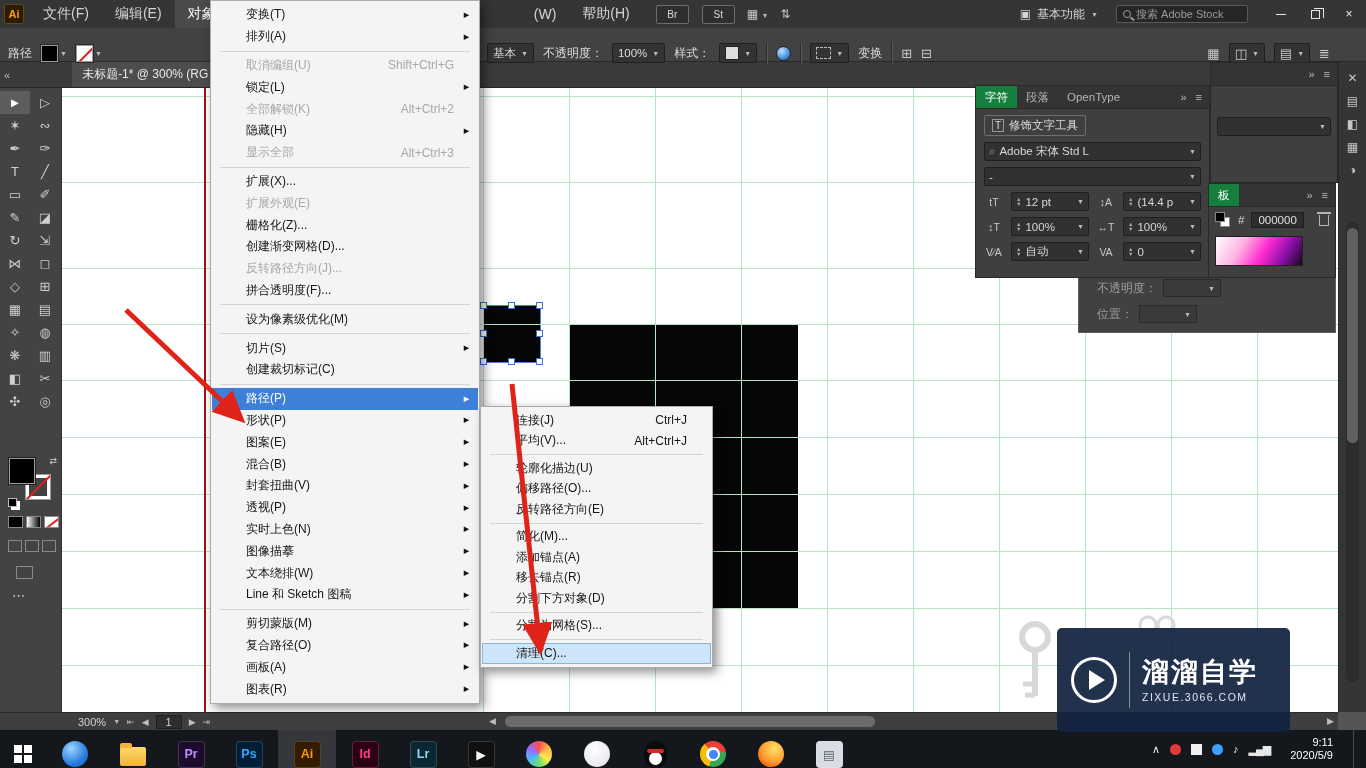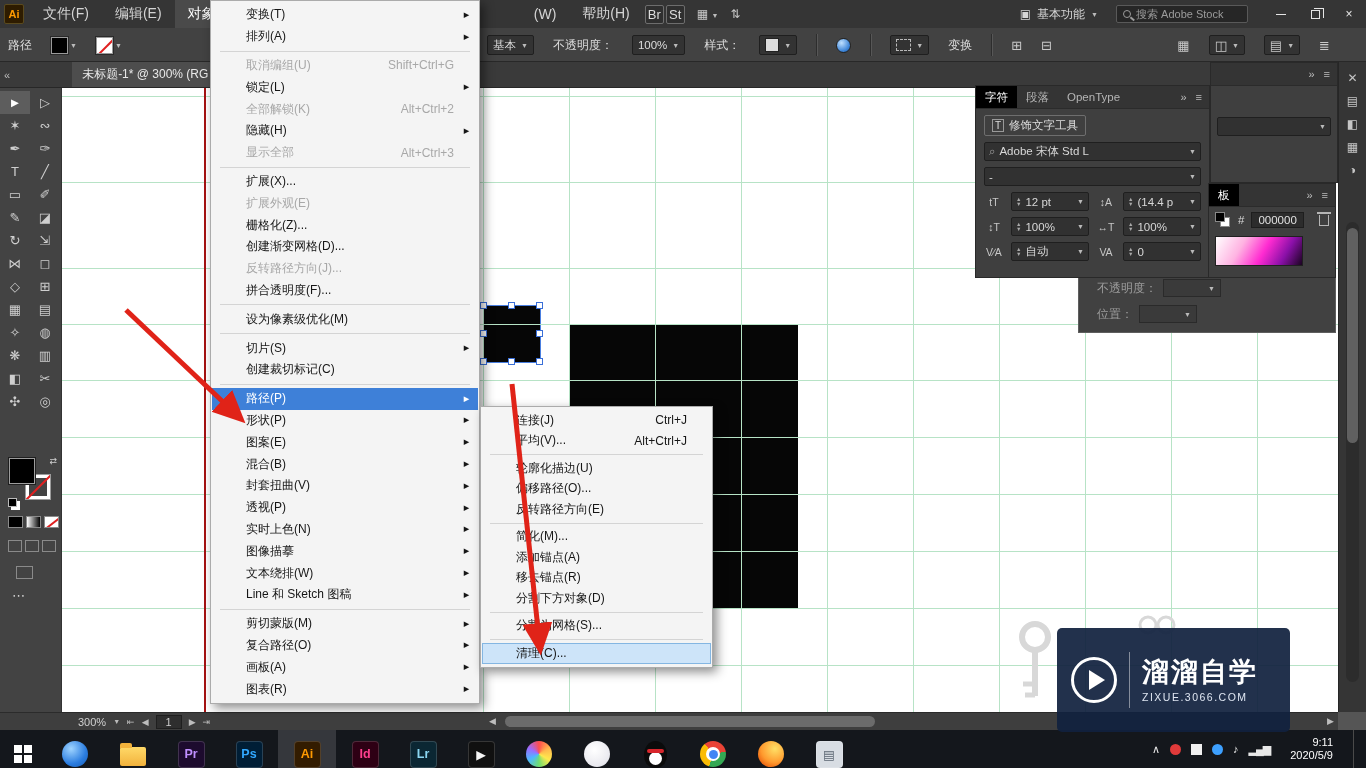--- a/index.html
+++ b/index.html
@@ -5,35 +5,35 @@
 *{box-sizing:border-box;margin:0;padding:0}
 html,body{width:1366px;height:768px;overflow:hidden}
 body{font-family:"Liberation Sans","DejaVu Sans",sans-serif;font-size:12px;background:#666}
 #root{position:relative;width:1366px;height:768px;overflow:hidden;background:#555}
 
 
 #titlebar{position:absolute;left:0;top:0;width:1366px;height:28px;background:#353535;color:#d4d4d4;display:flex;align-items:center;z-index:5}
 .appbadge{width:20px;height:20px;margin:0 6px 0 4px;background:#2e1c00;color:#ff9a00;font-weight:bold;font-size:11px;display:flex;align-items:center;justify-content:center;border:1px solid #5a4a1e;border-radius:2px}
 .tmenu{padding:0 13px;height:100%;display:flex;align-items:center;font-size:14px}
 .tmenu.open{background:#4a4a4a;color:#fff}
-.minibadge{width:19px;height:19px;border:1px solid #6d6d6d;background:#2f2f2f;color:#ddd;font-size:13px;display:flex;align-items:center;justify-content:center;margin-left:2px;border-radius:2px}
+.minibadge{width:33px;height:19px;border:1px solid #6d6d6d;background:#2f2f2f;color:#ddd;font-size:10px;display:flex;align-items:center;justify-content:center;margin-left:13px;border-radius:2px}
 .tb-ic{color:#c9c9c9;margin-left:12px;font-size:12px}
 #workspace-switcher{margin-left:auto;display:flex;align-items:center;gap:6px;color:#d6d6d6}
 #search-box{width:132px;height:18px;margin-left:18px;background:#262626;border:1px solid #595959;border-radius:2px;display:flex;align-items:center;gap:5px;padding:0 6px;color:#9b9b9b;font-size:11px}
 .lens{width:8px;height:8px;border:1.5px solid #9b9b9b;border-radius:50%;position:relative;flex:none}
 .lens:after{content:"";position:absolute;left:6px;top:7px;width:5px;height:1.5px;background:#9b9b9b;transform:rotate(40deg)}
 #win-controls{display:flex;height:100%;margin-left:16px}
 .winbtn{width:34px;height:100%;display:flex;align-items:center;justify-content:center;color:#e6e6e6}
 .min-ic{width:10px;height:1px;background:#e6e6e6}
 .rest-ic{width:9px;height:9px;border:1px solid #e6e6e6;position:relative}
 .rest-ic:before{content:"";position:absolute;left:2px;top:-3px;width:9px;height:9px;border:1px solid #e6e6e6;border-left:none;border-bottom:none}
 
 
 #controlbar{position:absolute;left:0;top:28px;width:1366px;height:34px;background:#424242;border-bottom:1px solid #282828;color:#dcdcdc;z-index:5}
-.cb-group{position:absolute;top:0;height:34px;display:flex;align-items:center;gap:19px}
+.cb-group{position:absolute;top:8px;height:34px;display:flex;align-items:center;gap:9px}
 .cmb{background:#333;border:1px solid #1f1f1f;border-radius:2px;color:#ddd;display:inline-flex;align-items:center;height:20px;padding:0 5px;gap:5px;font-size:11.5px}
 .car{font-size:7px;color:#bbb}
 .vsep{width:1px;height:22px;background:#2d2d2d;box-shadow:1px 0 0 #575757}
 .swatchbtn{display:inline-flex;align-items:center;gap:2px}
 .swq18{width:17px;height:17px;border:1px solid #9a9a9a;background:#000;box-shadow:0 0 0 1px #2a2a2a}
 .swq18.none{background:#fff;position:relative;overflow:hidden}
 .swq18.none:before{content:"";position:absolute;left:-3px;top:7px;width:26px;height:2px;background:#e02020;transform:rotate(-45deg)}
 .globe{width:15px;height:15px;border-radius:50%;background:radial-gradient(circle at 35% 30%,#bfe0ff,#3f86d8 65%,#1c5ca8);border:1px solid #222}
 .dashsq{width:15px;height:12px;border:1px dashed #b9b9b9}
 .cb-ic{color:#c9c9c9;font-size:13px}
@@ -84,21 +84,21 @@
 .msub{position:absolute;right:7px;top:50%;transform:translateY(-50%) scale(.6)}
 .mi.dis{color:#a8a8a8}
 .mi.hl{background:#3e80d8;color:#fff}
 .mi.hl2{background:#cde4f9;box-shadow:inset 0 0 0 1px #84b6e2}
 .msep{height:1px;background:#d4d4d4;margin:3px 8px}
 
 
 .panel{position:absolute;background:#3f3f3f;border:1px solid #292929;color:#d8d8d8;z-index:6;font-size:11.5px}
 .phead{height:23px;background:#343434;display:flex;align-items:center;border-bottom:1px solid #2b2b2b}
 .ptab{padding:0 9px;height:100%;display:flex;align-items:center;color:#b5b5b5}
-.ptab.on{background:#000000;color:#fff}
+.ptab.on{background:#15803d;color:#fff}
 .ph-ic{color:#bdbdbd;margin-left:9px;font-size:11px}
 .cp-row{display:flex;align-items:center;gap:7px;margin-top:6px;padding:0 8px}
 .cpcmb{background:#313131;border:1px solid #1f1f1f;border-radius:2px;height:19px;display:flex;align-items:center;gap:4px;padding:0 4px;flex:1;min-width:0}
 .cpcmb .val{flex:1;white-space:nowrap;overflow:hidden}
 .stp{display:flex;flex-direction:column;font-size:5.5px;line-height:5px;color:#aaa}
 .pico{width:20px;color:#c7c7c7;font-size:10.5px;text-align:center;flex:none}
 #touch-type-btn{display:inline-flex;align-items:center;gap:5px;border:1px solid #6e6e6e;border-radius:2px;padding:2px 7px;color:#ddd}
 .tt-ic{font-size:10px;border:1px solid #999;padding:0 2px}
 #gradient-frag{position:absolute;left:1078px;top:238px;width:258px;height:95px;background:#414141;border:1px solid #5e5e5e;z-index:4;color:#9c9c9c}
 .gf-row{position:absolute;display:flex;align-items:center;gap:6px}

